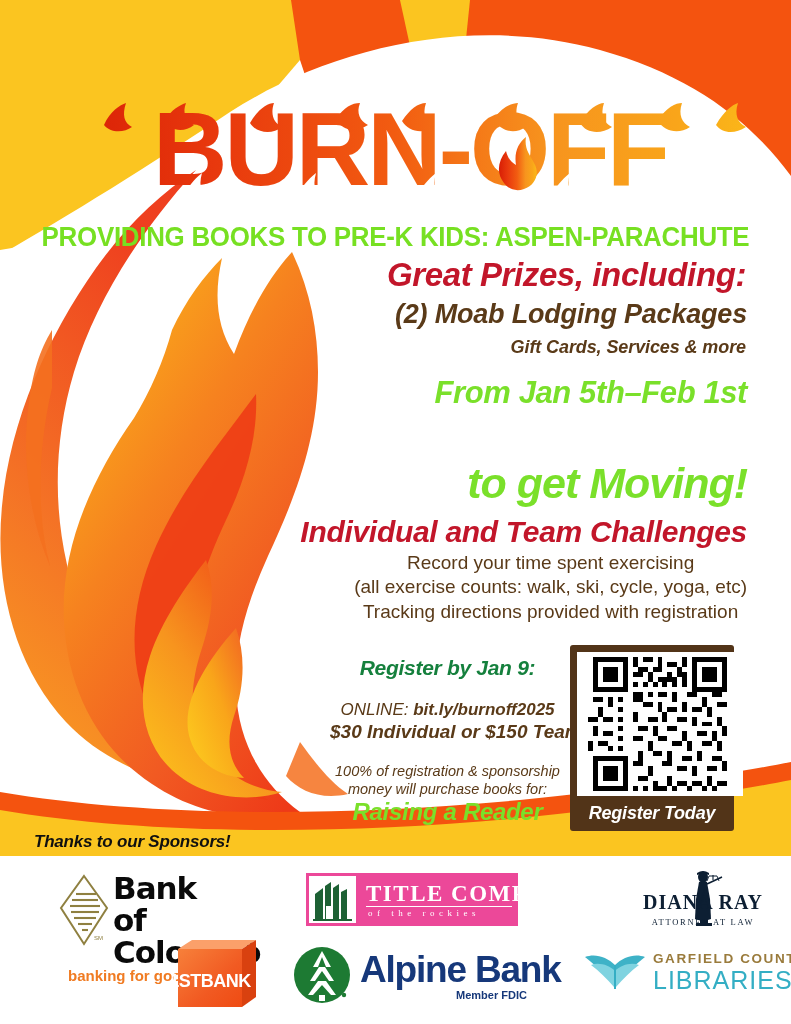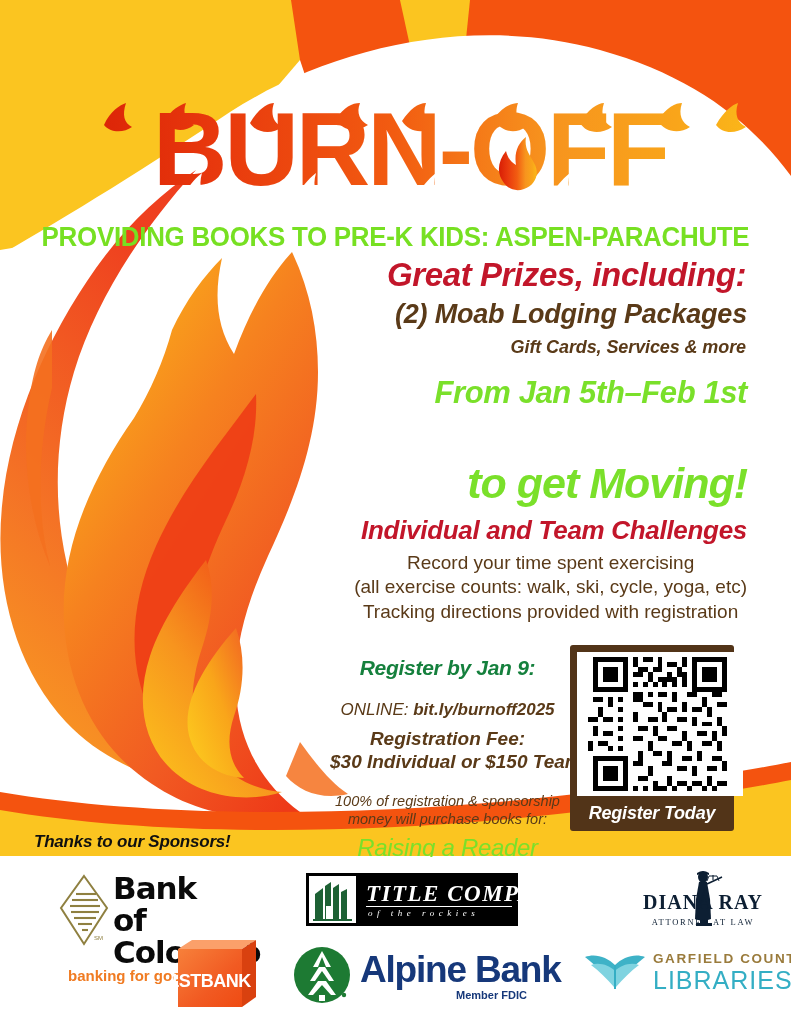--- a/index.html
+++ b/index.html
@@ -87,21 +87,21 @@
     font-size:43px; font-weight:bold; font-style:italic;
     color:#7ae02a; letter-spacing:-1px; white-space:nowrap; line-height:1;
   }
   #challenge-l2 {
     top:462px; right:44px;
     font-size:43px; font-weight:bold; font-style:italic;
     color:#7ae02a; letter-spacing:-1px; white-space:nowrap; line-height:1;
   }
   #indteam {
     top:515px; right:44px;
-    font-size:26px; font-weight:bold; font-style:italic;
+    font-size:30px; font-weight:bold; font-style:italic;
     color:#c2162a; letter-spacing:-0.3px; white-space:nowrap;
   }
 
   #record-block {
     top:551px; right:44px;
     font-size:19px; color:#5a3a18; line-height:1.28;
     text-align:center; white-space:nowrap;
   }
   #record-block div { text-align:center; }
 
@@ -126,22 +126,22 @@
   }
   #reg-fee-amt {
     font-size:19px; font-weight:bold; font-style:italic;
     color:#5a3a18; margin-top:1px; white-space:nowrap;
   }
   #reg-note {
     font-size:14.5px; font-style:italic; color:#5a3a18;
     margin-top:19px; line-height:1.25; white-space:nowrap;
   }
   #reg-raising {
-    font-size:24px; font-weight:normal; font-style:italic;
-    color:#7ae02a; margin-top:6px; letter-spacing:-0.3px;
+    font-size:24px; font-weight:bold; font-style:italic;
+    color:#7ae02a; letter-spacing:-0.3px;
     white-space:nowrap;
   }
 
   
   #qr-panel {
     position:absolute; z-index:6;
     top:645px; left:570px; width:164px; height:186px;
     background:#523418; border-radius:3px;
     padding:7px 7px 12px 7px;
   }
@@ -172,21 +172,21 @@
     line-height:32px; letter-spacing:-1px;
   }
   #boc-fdic {
     position:absolute; left:148px; top:66px;
     font-size:9px; font-weight:bold; color:#111;
     letter-spacing:1.4px;
   }
 
   
   #logo-tco { top:16px; left:298px; width:212px; height:53px;
-              background:#000000;font-style:italic; }
+              background:#ec4899; }
   #tco-sq { position:absolute; left:3px; top:3px; width:47px; height:47px; background:#ffffff; }
   #tco-main {
     position:absolute; left:60px; top:8px;
     color:#ffffff; font-family:"Liberation Serif", serif;
     font-size:23px; font-weight:bold; letter-spacing:1.5px;
     white-space:nowrap;
   }
   #tco-rule { position:absolute; left:60px; top:33px; width:146px; height:1px; background:#ffffff; }
   #tco-sub {
     position:absolute; left:62px; top:35px;
@@ -402,21 +402,20 @@
     <div>(all exercise counts: walk, ski, cycle, yoga, etc)</div>
     <div>Tracking directions provided with registration</div>
   </div>
 
   <div class="layer" id="reg-block">
     <div id="reg-head">Register by Jan 9:</div>
     <div id="reg-online">
       <span>ONLINE:</span>
       <b>bit.ly/burnoff2025</b>
     </div>
-    <div id="reg-fee-head">Registration Fee:</div>
     <div id="reg-fee-amt">$30 Individual or $150 Team</div>
     <div id="reg-note">
       <div>100% of registration &amp; sponsorship</div>
       <div>money will purchase books for:</div>
     </div>
     <div id="reg-raising">Raising a Reader</div>
   </div>
 
   <div id="qr-panel">
     <svg id="qr-img" viewBox="0 0 29 29" shape-rendering="crispEdges">

